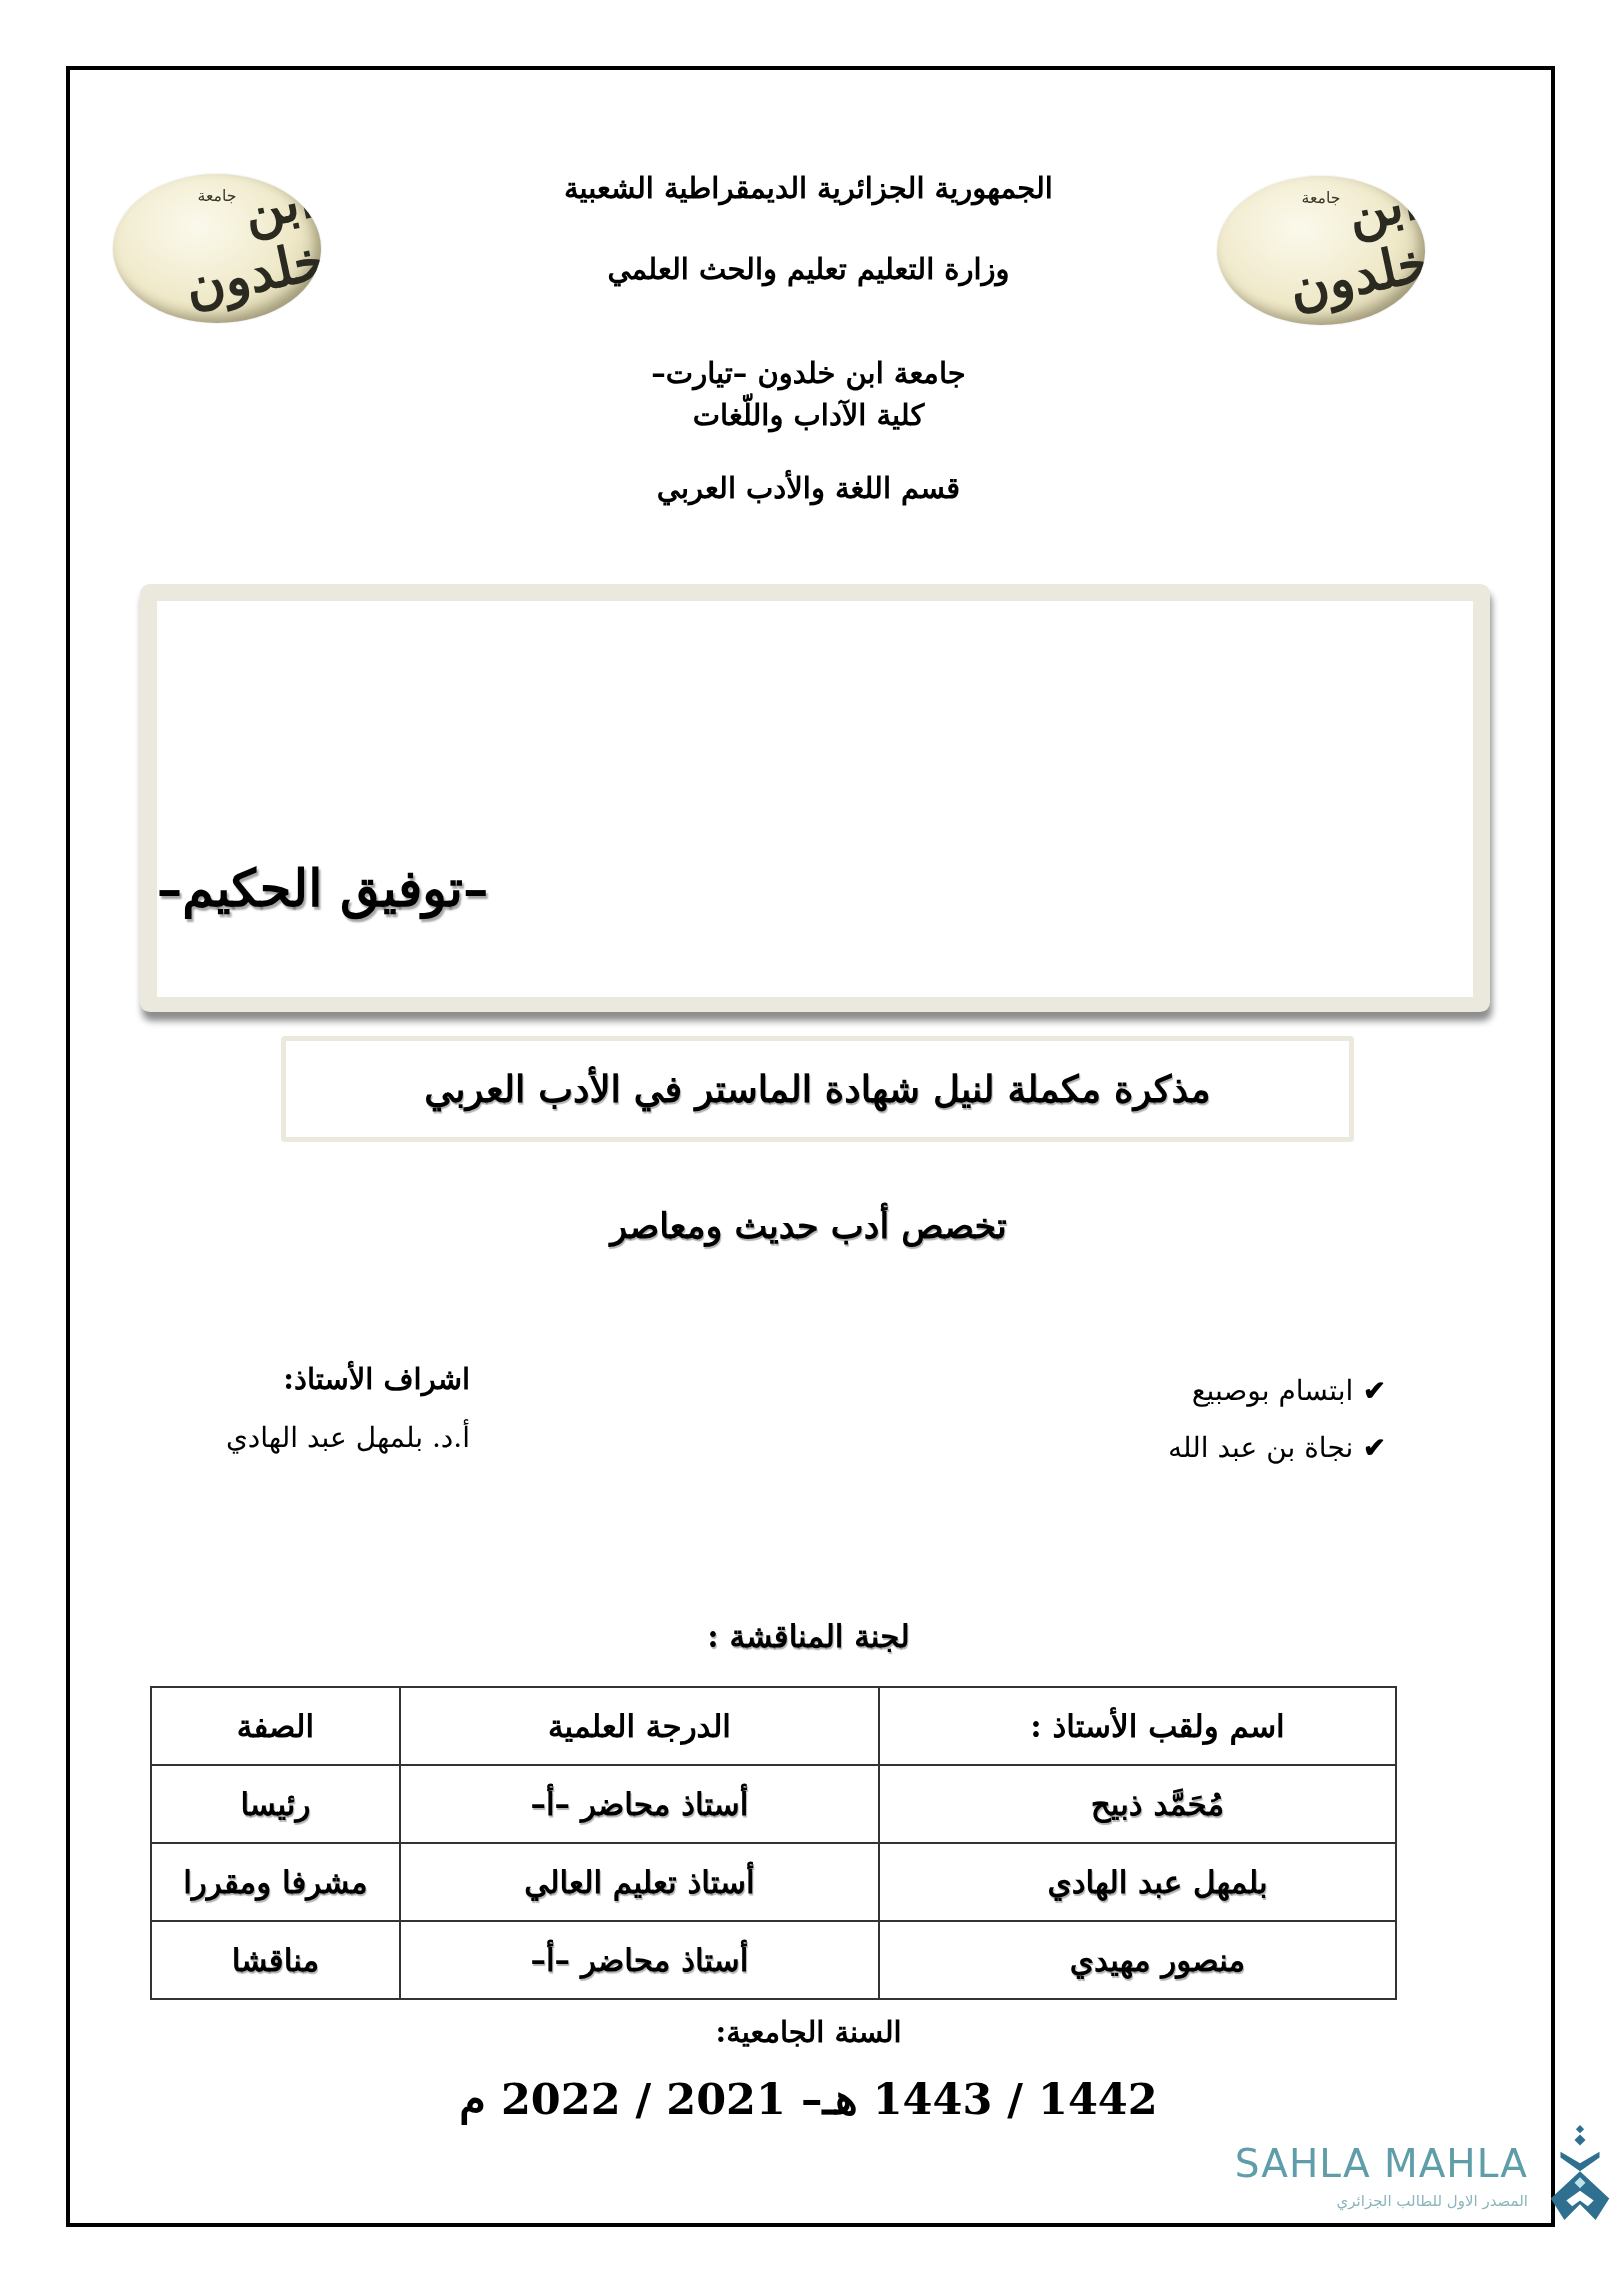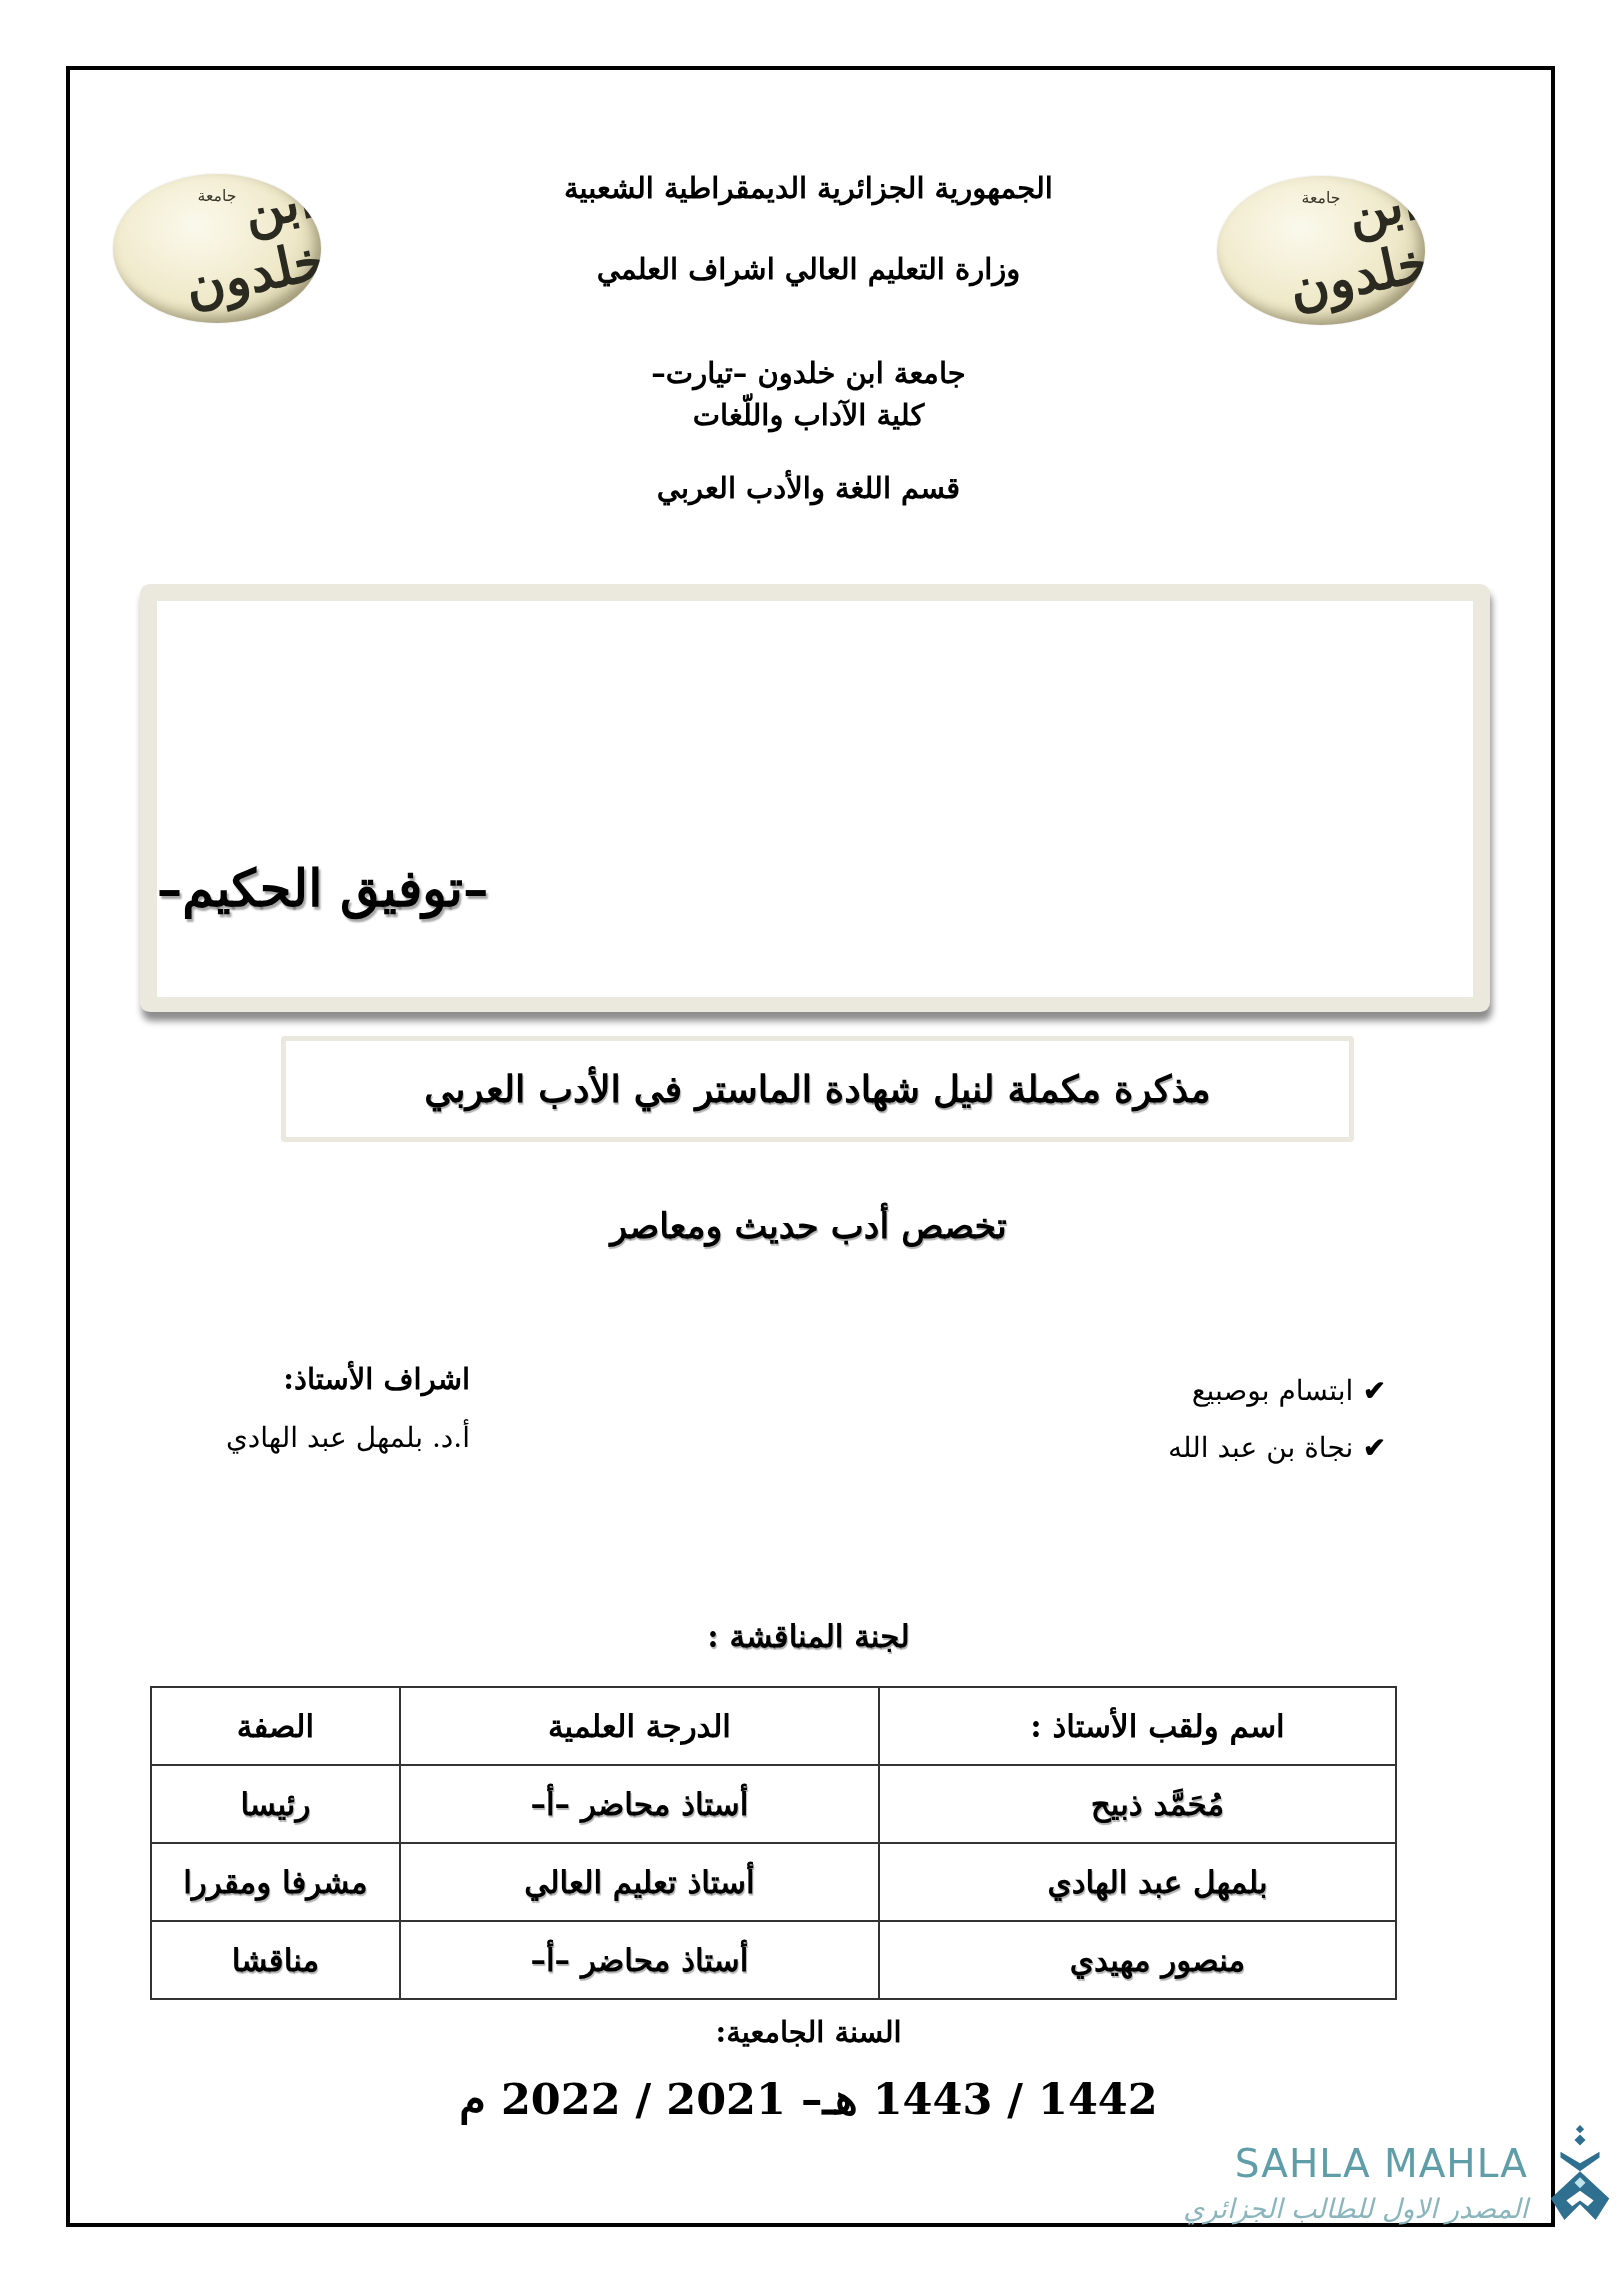--- a/index.html
+++ b/index.html
@@ -111,41 +111,41 @@
     font-weight:bold; font-size:43px; line-height:59px;
   }
 
   
   .watermark { position:absolute; left:1176px; top:2142px; width:445px; height:83px; }
   .wm-en {
     position:absolute; right:93px; top:0; font-family:"DejaVu Sans", sans-serif;
     font-size:39px; color:#5f9ea8; letter-spacing:1px; line-height:43px; direction:ltr;
   }
   .wm-ar {
-    position:absolute; right:93px; top:52px; font-family:"DejaVu Sans", sans-serif;
-    font-size:27px; color:#8ab5bc; direction:rtl; line-height:29px;font-style:italic;
+    position:absolute; right:93px; top:45px; font-family:"DejaVu Sans", sans-serif;
+    font-size:15px; color:#8ab5bc; direction:rtl; line-height:29px;
   }
   .wm-icon { position:absolute; right:2px; top:-19.6px; width:78px; height:108px; }
 </style>
 </head>
 <body>
 
 <div class="page-border"></div>
 
 <div class="logo" style="left:113px; top:174px;">
   <div class="logo-ring">جامعة</div>
   <div class="logo-glyph">ابن خلدون</div>
 </div>
 <div class="logo" style="left:1217px; top:176px;">
   <div class="logo-ring">جامعة</div>
   <div class="logo-glyph">ابن خلدون</div>
 </div>
 
 <div class="header-line" style="top:169px;">الجمهورية الجزائرية الديمقراطية الشعبية</div>
-<div class="header-line" style="top:250px;">وزارة التعليم العالي اشراف العلمي</div>
+<div class="header-line" style="top:250px;">وزارة التعليم تعليم والحث العلمي</div>
 <div class="header-line" style="top:342px;margin-top:12px;">جامعة ابن خلدون –تيارت–</div>
 <div class="header-line" style="top:396px;">كلية الآداب واللّغات</div>
 <div class="header-line" style="top:469px;">قسم اللغة والأدب العربي</div>
 
 <div class="title-box">
   <div class="title-inner">
     <div class="title-author">–توفيق الحكيم–</div>
   </div>
 </div>
 

